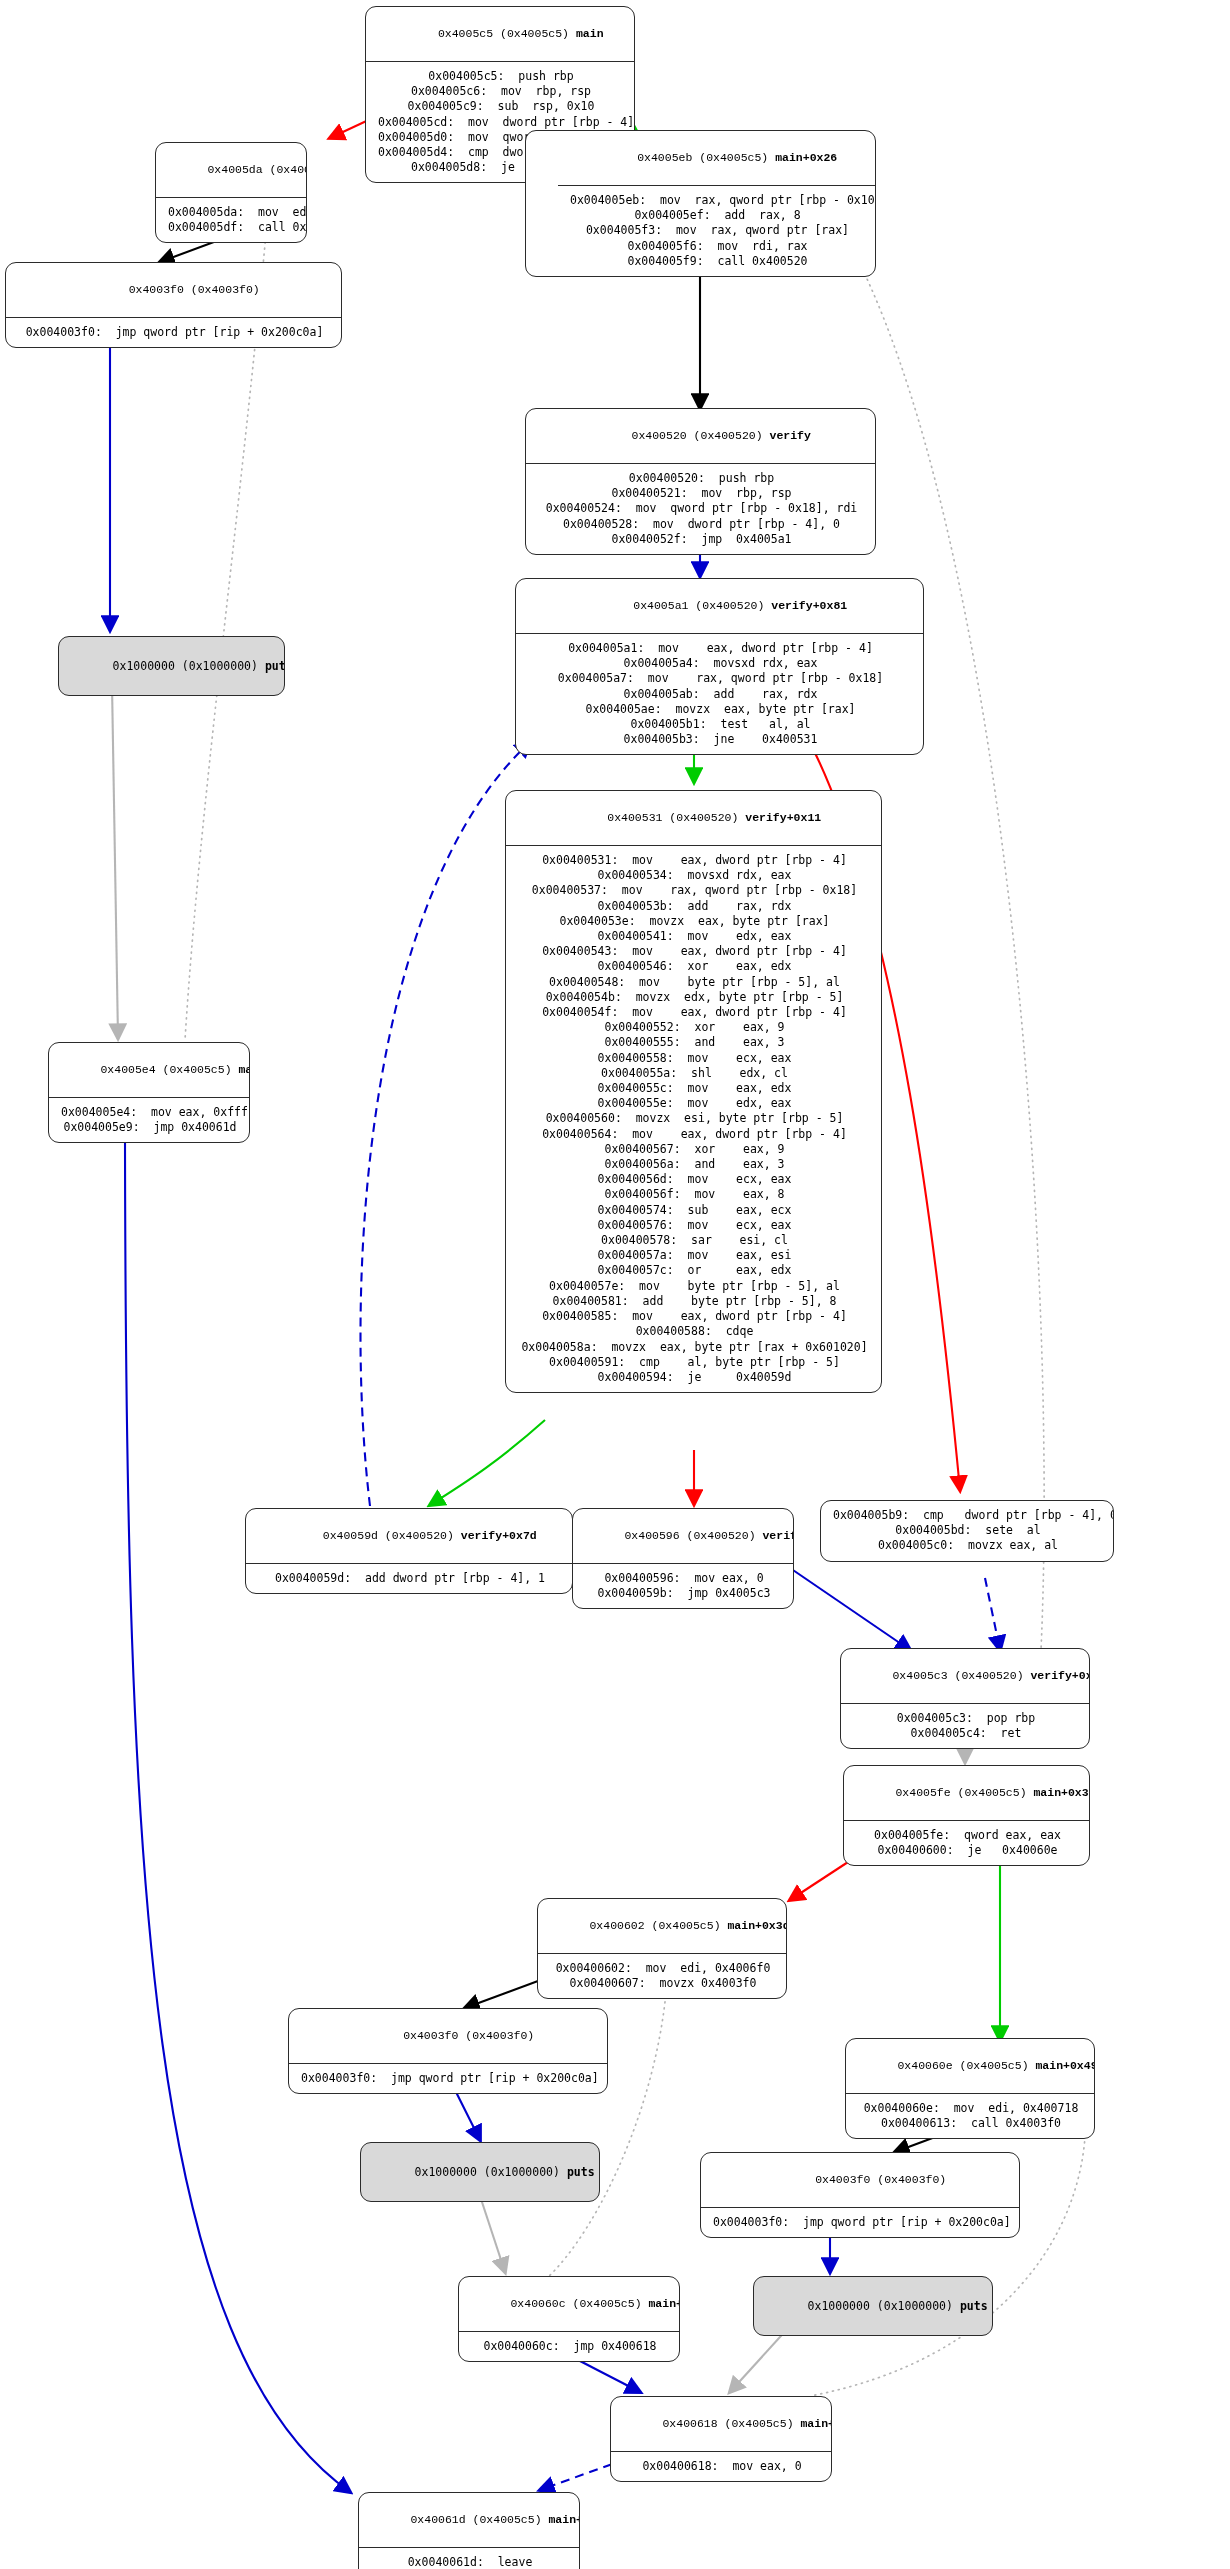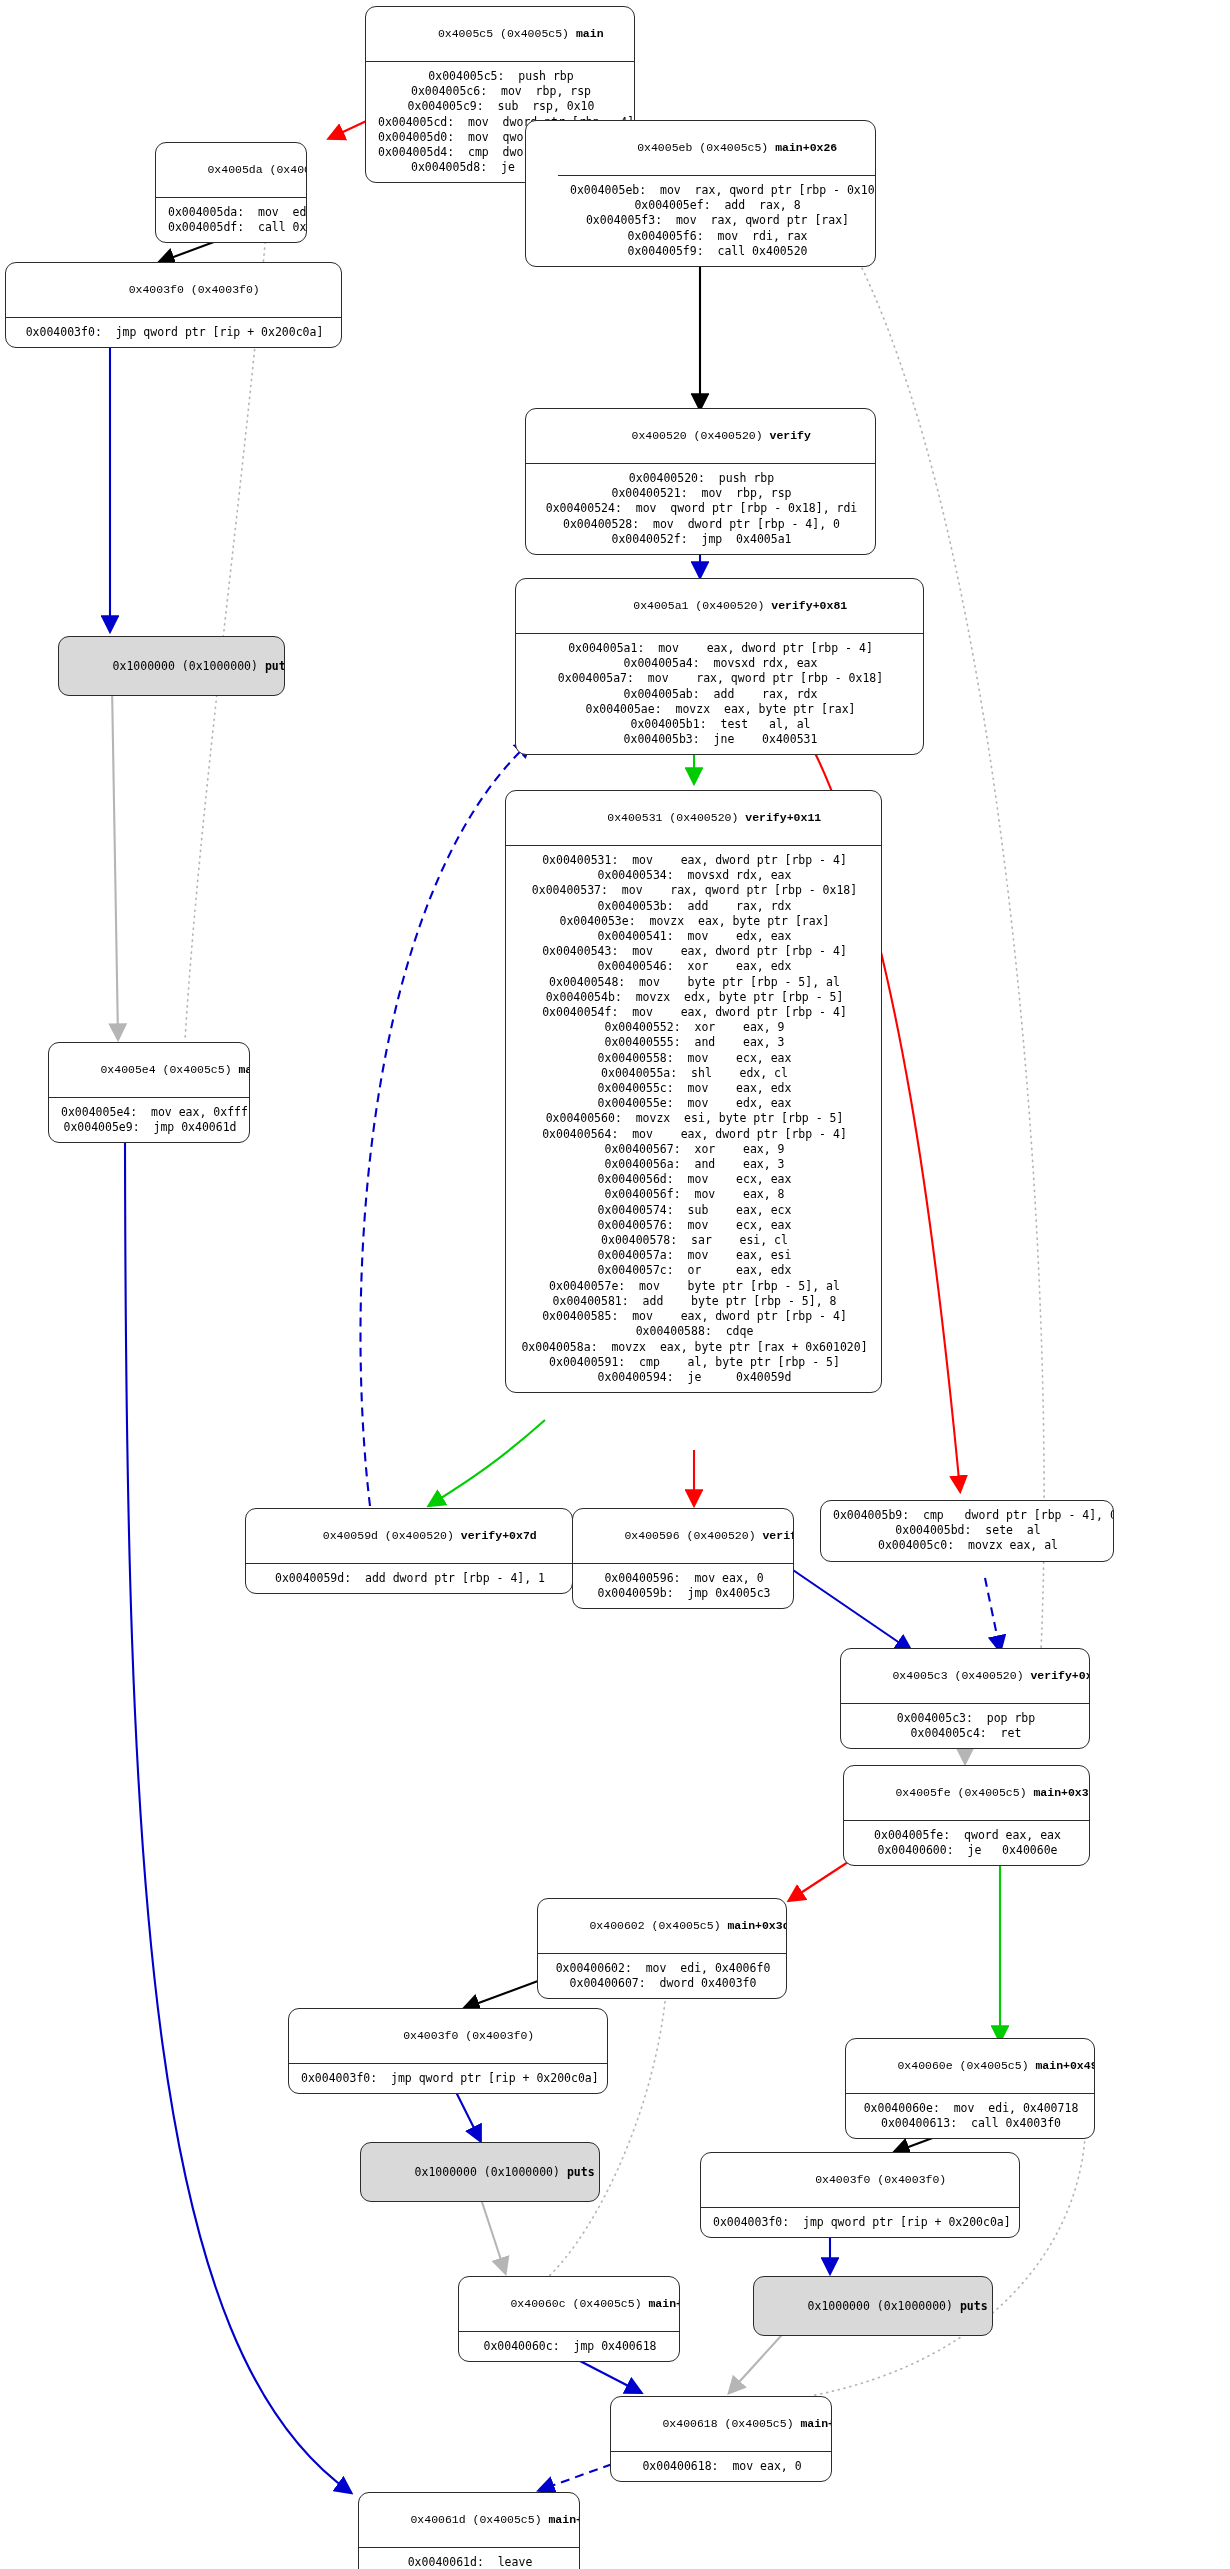--- a/index.html
+++ b/index.html
@@ -171,21 +171,21 @@
   </div>
 
   <div class="node has-body" style="left:155px; top:142px; width:152px;">
     <div class="node-title">
       <span>0x4005da (0x4005c5)</span>
     </div>
     <div class="node-body">0x004005da:  mov  edi, 0x4006c8
 0x004005df:  call 0x4003f0</div>
   </div>
 
-  <div class="node has-body" style="left:525px; top:120px; width:351px;padding-left:32px;">
+  <div class="node has-body" style="left:525px; top:130px; width:351px;padding-left:32px;">
     <div class="node-title">
       <span>0x4005eb (0x4005c5)</span><span> </span><span class="fn">main+0x26</span>
     </div>
     <div class="node-body">0x004005eb:  mov  rax, qword ptr [rbp - 0x10]
 0x004005ef:  add  rax, 8
 0x004005f3:  mov  rax, qword ptr [rax]
 0x004005f6:  mov  rdi, rax
 0x004005f9:  call 0x400520</div>
   </div>
 
@@ -310,21 +310,21 @@
     </div>
     <div class="node-body">0x004005fe:  qword eax, eax
 0x00400600:  je   0x40060e</div>
   </div>
 
   <div class="node has-body" style="left:537px; top:1898px; width:250px;">
     <div class="node-title">
       <span>0x400602 (0x4005c5)</span><span> </span><span class="fn">main+0x3d</span>
     </div>
     <div class="node-body">0x00400602:  mov  edi, 0x4006f0
-0x00400607:  dword 0x4003f0</div>
+0x00400607:  movzx 0x4003f0</div>
   </div>
 
   <div class="node has-body" style="left:845px; top:2038px; width:250px;">
     <div class="node-title">
       <span>0x40060e (0x4005c5)</span><span> </span><span class="fn">main+0x49</span>
     </div>
     <div class="node-body">0x0040060e:  mov  edi, 0x400718
 0x00400613:  call 0x4003f0</div>
   </div>
 

